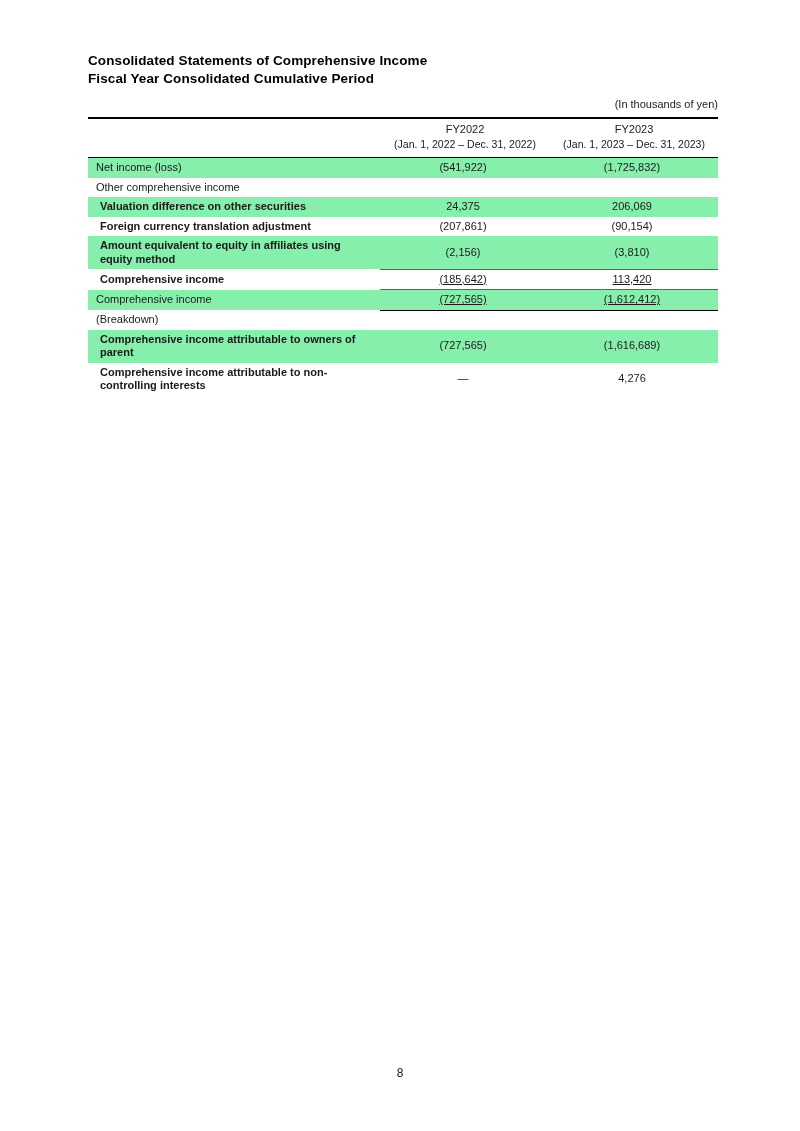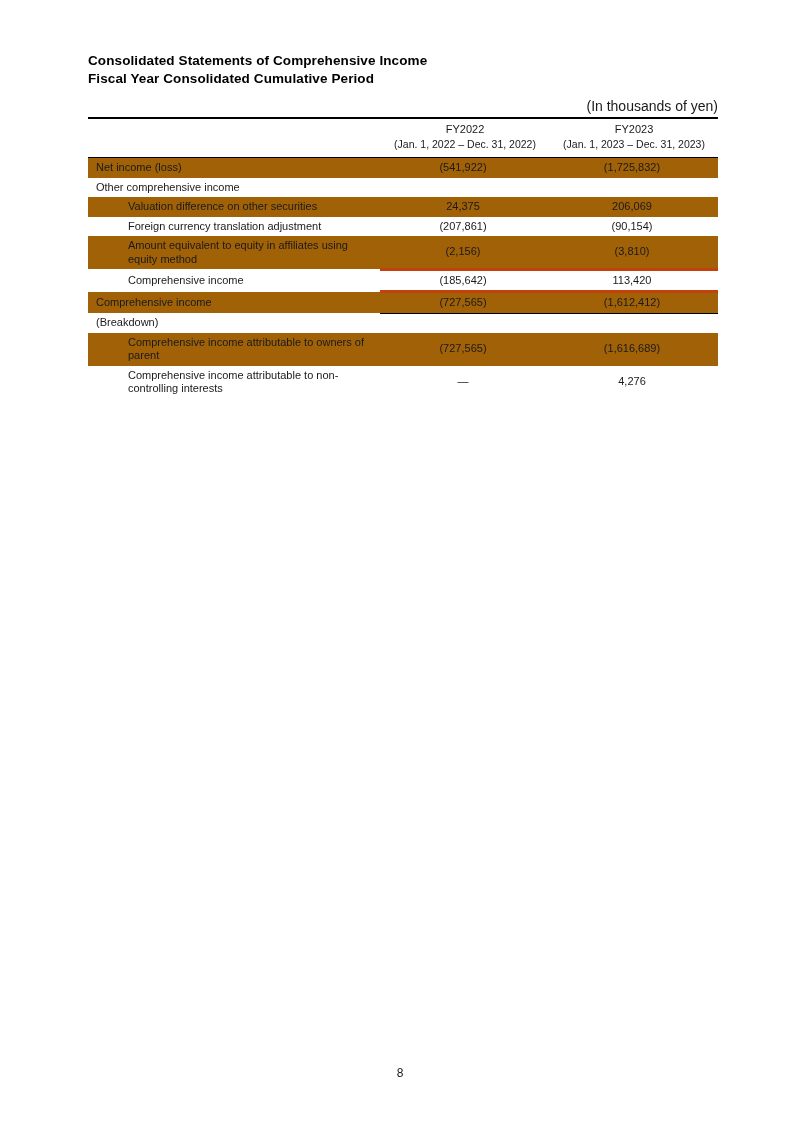--- a/index.html
+++ b/index.html
@@ -11,41 +11,41 @@
     font-family: "Liberation Sans", sans-serif;
     color: #1a1a1a;
   }
   .title-block { position: absolute; left: 88px; top: 52px; }
   .doc-title {
     font-size: 13.5px; font-weight: bold; color: #000;
     line-height: 18px; letter-spacing: 0.1px;
   }
   .unit-note {
     position: absolute; right: 82px; top: 98px;
-    font-size: 14px; color: #1a1a1a;
+    font-size: 11px; color: #1a1a1a;
   }
   .tbl-wrap { position: absolute; left: 88px; top: 117px; width: 630px; }
   table { border-collapse: collapse; width: 100%; border-top: 2.5px solid #000; table-layout: fixed; }
   col.c-label { width: 292px; }
   col.c-fy22 { width: 170px; }
   col.c-fy23 { width: 168px; }
   thead th {
     font-weight: normal; text-align: center;
     font-size: 11px; line-height: 15px;
     padding: 3px 0 5px;
     border-bottom: 1px solid #000;
     white-space: nowrap;
   }
   thead .col-period { font-size: 10.5px; }
   td { font-size: 11px; line-height: 13.5px; vertical-align: middle; }
   td.label { text-align: left; padding: 3px 4px 3px 8px; }
-  td.label.ind { padding-left: 40px; }
+  td.label.ind { padding-left: 12px; font-weight: bold; }
   td.num { text-align: center; padding: 3px 8px 3px 4px; white-space: nowrap; }
-  tr.shaded td { background: #a16207; }
-  td.line-top { border-top: 3px solid #c2410c; }
+  tr.shaded td { background: #86efac; }
+  td.line-top { border-top: 1px solid #c2410c; text-decoration: underline; }
   td.line-bottom { border-bottom: 1px solid #000; }
   .page-number {
     position: absolute; left: 0; right: 0; top: 1066px;
     text-align: center; font-size: 12px; color: #1a1a1a;
   }
 </style>
 </head>
 <body>
 
 <div class="title-block">

